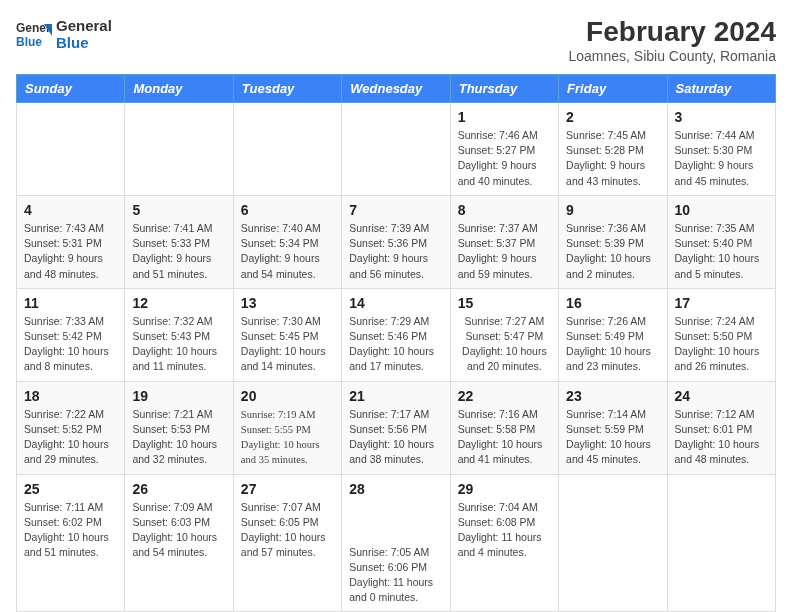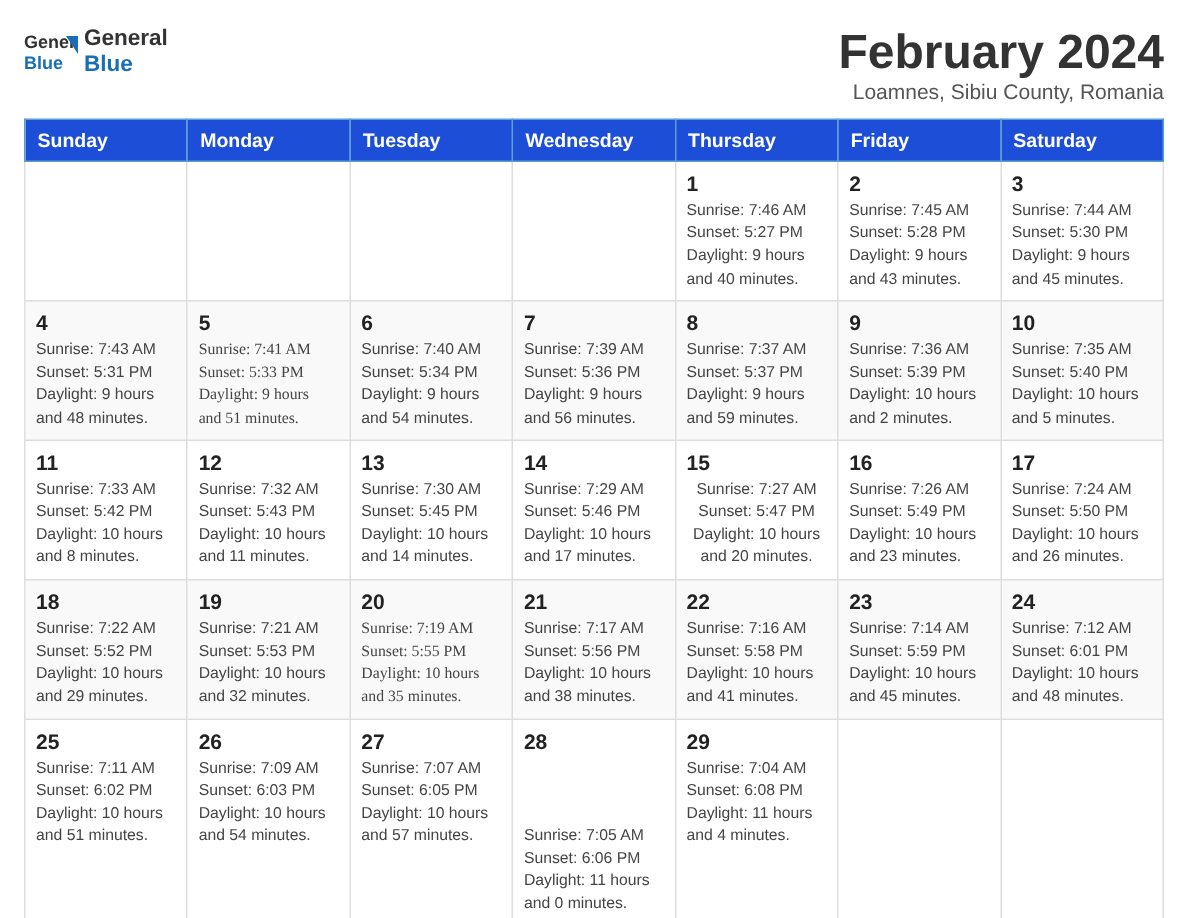--- a/index.html
+++ b/index.html
@@ -22,35 +22,36 @@
     }
     .logo-icon {
       width: 36px;
       height: 36px;
       margin-right: 4px;
     }
     .title-block {
       text-align: right;
     }
     .month-title {
-      font-size: 32px;
+      font-size: 28px;
       font-weight: bold;
       color: #333;
     }
     .subtitle {
       font-size: 14px;
       color: #555;
     }
     .calendar {
       width: 100%;
       border-collapse: collapse;
       table-layout: fixed;
     }
     .calendar thead tr {
-      background-color: #1d4ed8;
+      background-color: #3b82f6;
+      font-style: italic;
     }
     .calendar thead th {
       color: #fff;
       font-size: 13px;
       font-weight: bold;
       text-align: left;
       padding: 6px 8px;
       border: 1px solid #5a9fd4;
     }
     .calendar tbody tr {
@@ -143,21 +144,21 @@
       <tr class="alt-row">
         <td>
           <div class="day-number">4</div>
           <div class="day-info" style="white-space: pre-line;">Sunrise: 7:43 AM
 Sunset: 5:31 PM
 Daylight: 9 hours
 and 48 minutes.</div>
         </td>
         <td>
           <div class="day-number">5</div>
-          <div class="day-info" style="white-space: pre-line; font-family: Liberation Serif, serif;">Sunrise: 7:41 AM
+          <div class="day-info" style="white-space: pre-line;">Sunrise: 7:41 AM
 Sunset: 5:33 PM
 Daylight: 9 hours
 and 51 minutes.</div>
         </td>
         <td>
           <div class="day-number">6</div>
           <div class="day-info" style="white-space: pre-line;">Sunrise: 7:40 AM
 Sunset: 5:34 PM
 Daylight: 9 hours
 and 54 minutes.</div>

